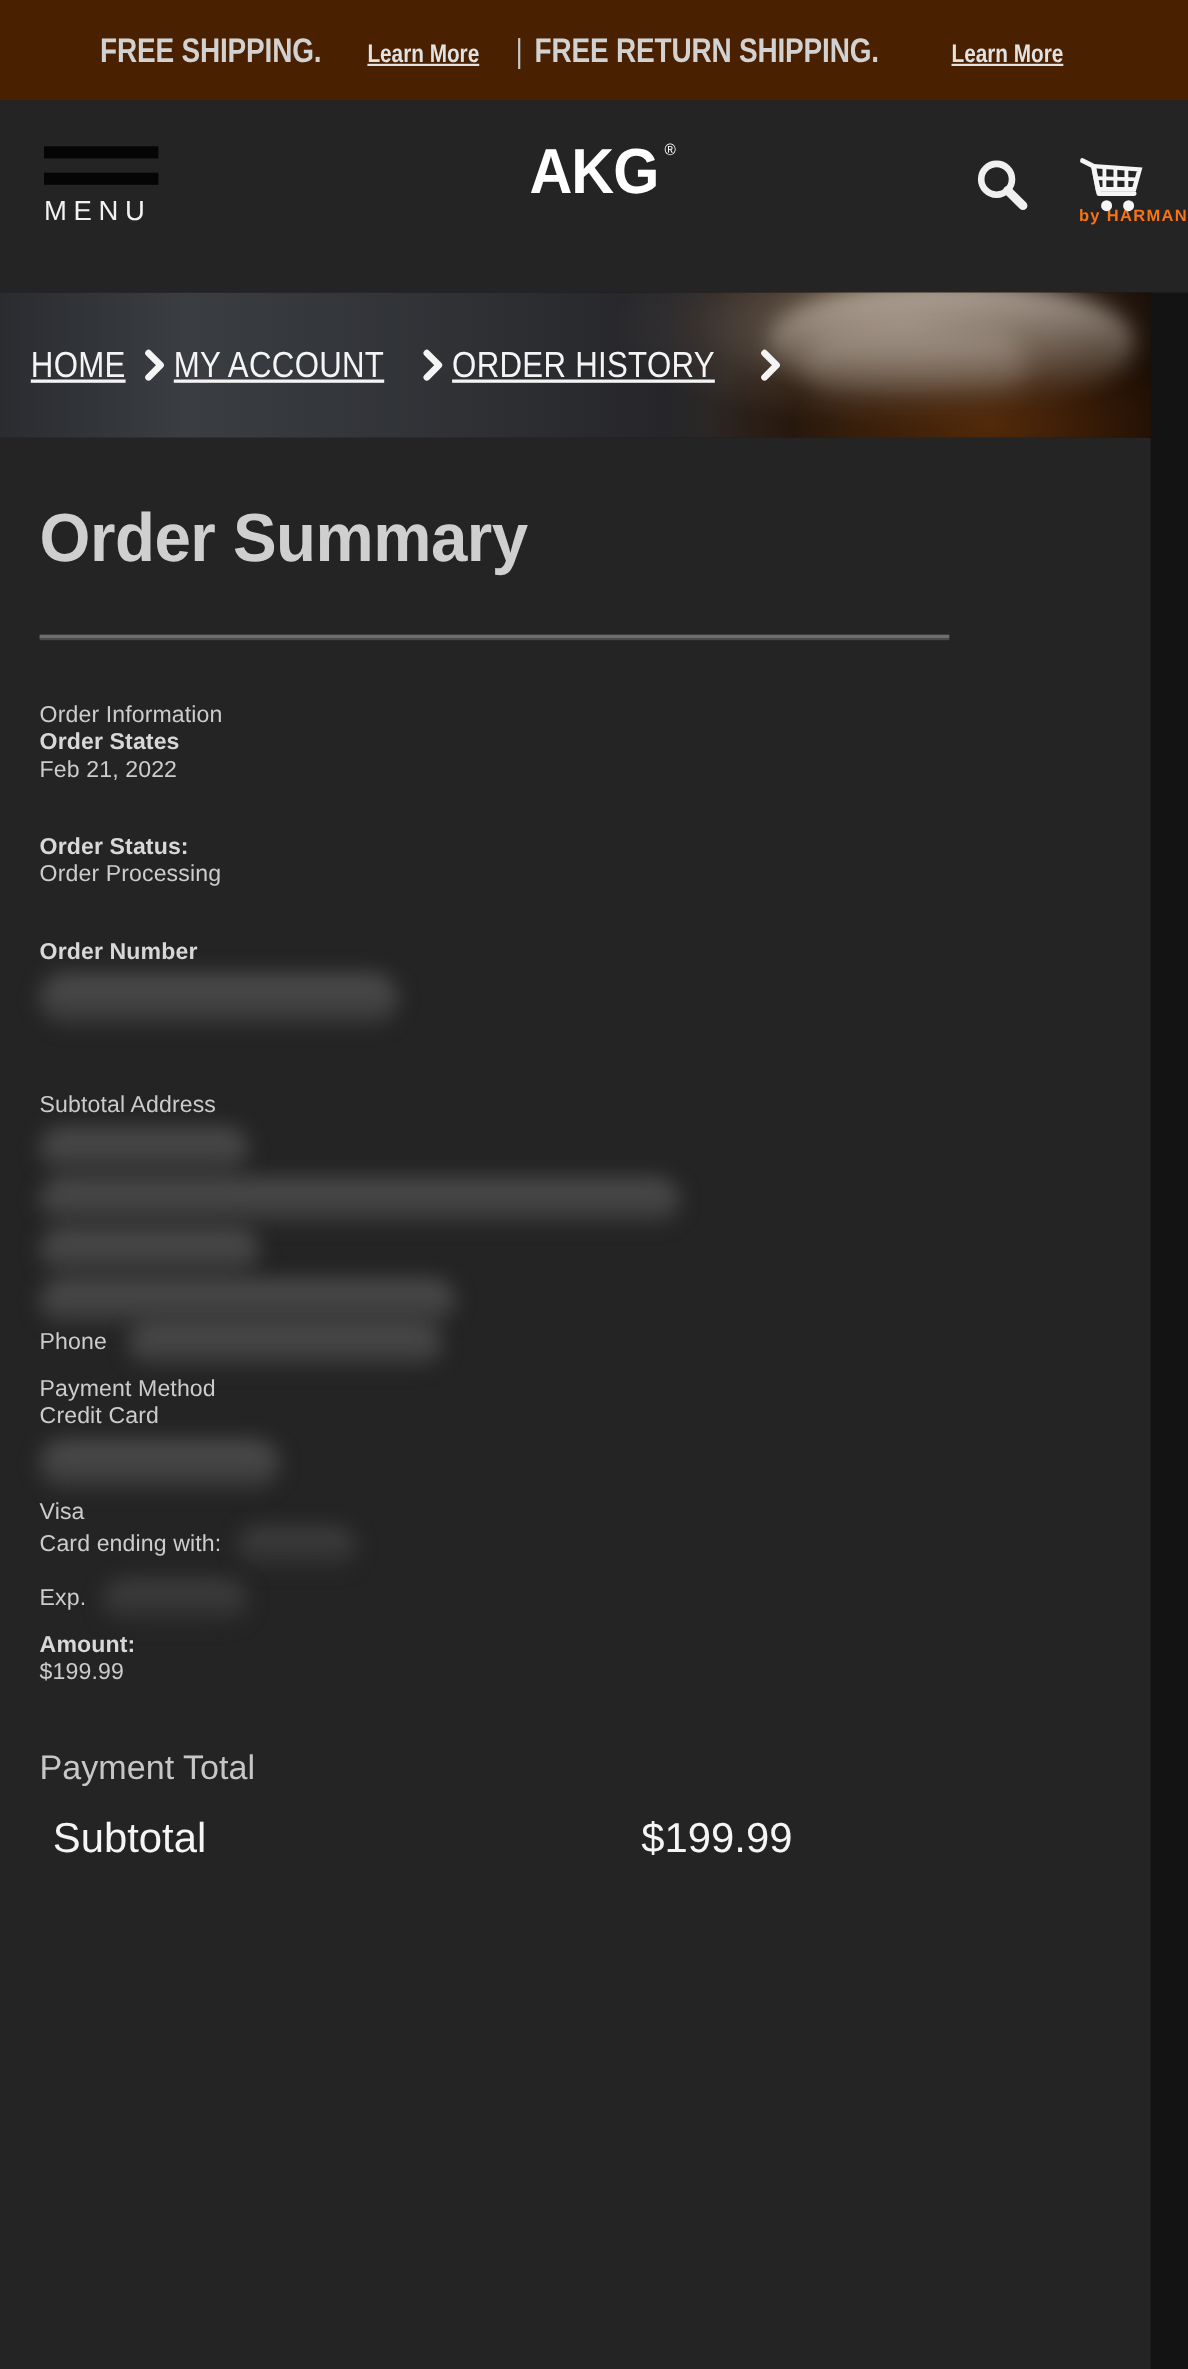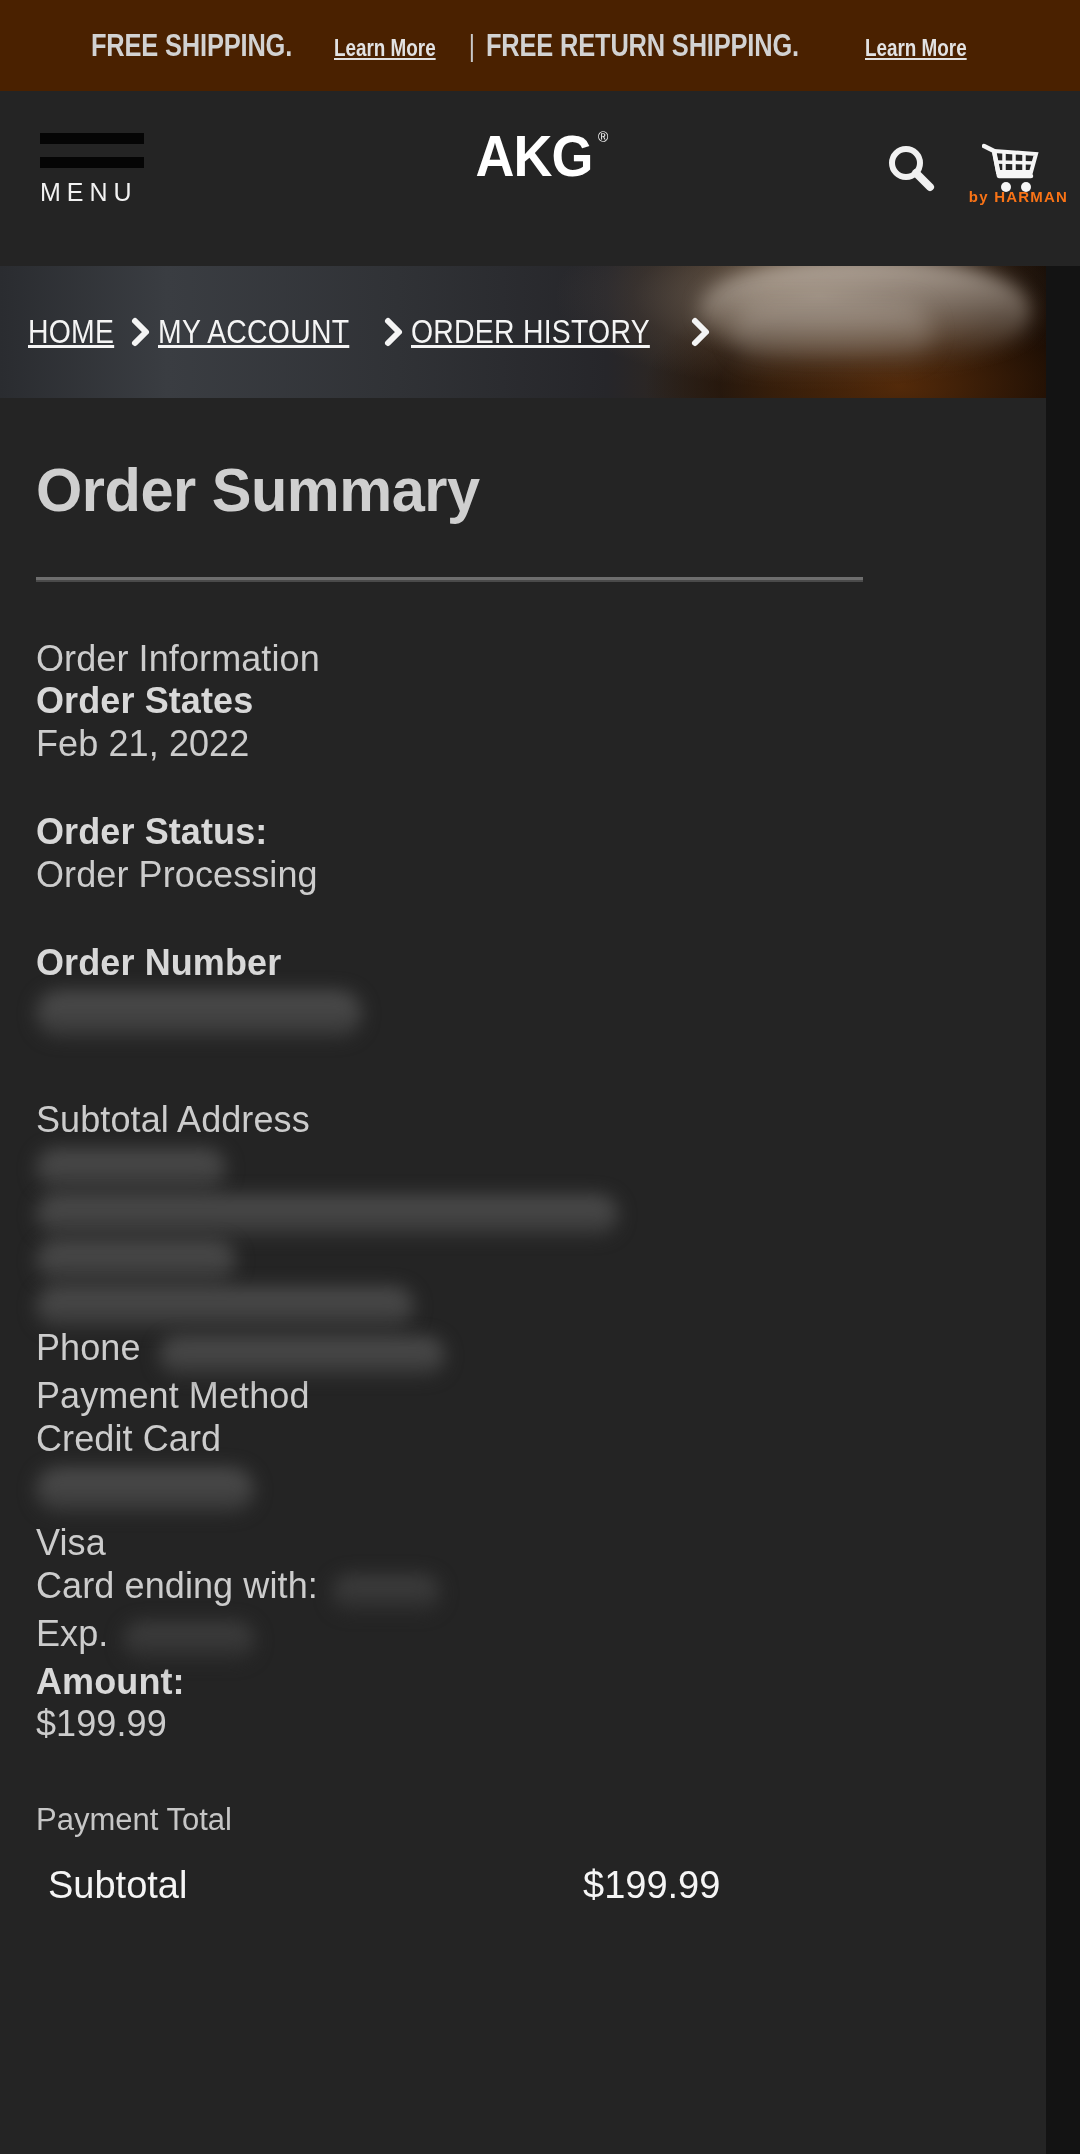--- a/index.html
+++ b/index.html
@@ -34,21 +34,21 @@
     position:absolute; left:0; top:91px; width:1080px; height:175px;
     background:#242424;
   }
   .menu-btn { position:absolute; left:40px; top:42px; width:104px; }
   .menu-bar { height:11px; background:#050505; width:104px; margin-bottom:13px; }
   .menu-bar.b2 { margin-bottom:0; }
   .menu-label {
     color:#f2f2f2; font-size:25px; letter-spacing:6px; margin-top:10px;
     font-weight:400;
   }
-  .logo { position:absolute; left:0; right:12px; top:36px; text-align:center; }
+  .logo { position:absolute; left:0; right:0; top:36px; text-align:center; }
   .logo-wordmark {
     display:inline-block; position:relative;
     color:#ffffff; font-size:58px; font-weight:700; letter-spacing:-1px;
     line-height:1; transform:scaleX(0.93);
   }
   .logo-reg { position:absolute; right:-16px; top:2px; font-size:15px; font-weight:400; }
   .logo-sub {
     color:#f97316; font-size:15px; font-weight:700; letter-spacing:1.2px;
     text-align:right; margin-top:3px; padding-left:26px;
   }
@@ -93,21 +93,21 @@
   .page-title {
     color:#cfcfcf; font-size:62px; font-weight:700; letter-spacing:-0.5px;
     padding-top:56px; transform:scaleX(0.96); transform-origin:left center;
   }
   .title-rule {
     width:827px; height:3px; background:#6e6e6e; margin-top:52px;
     box-shadow:0 2px 0 #4a4a4a;
   }
 
   .section { margin-top:58px; }
-  .line { color:#cccccc; font-size:36px; line-height:1.18; letter-spacing:0.1px; }
+  .line { color:#cccccc; font-size:21px; line-height:1.18; letter-spacing:0.1px; }
   .line.b { font-weight:700; color:#d8d8d8; }
   .gap-md { height:46px; }
 
   
   .redact {
     background:linear-gradient(180deg, rgba(115,115,115,0.55), rgba(60,60,60,0.8));
     filter:blur(9px); border-radius:24px;
   }
   .redact.dark {
     background:linear-gradient(180deg, rgba(85,85,85,0.6), rgba(45,45,45,0.9));

